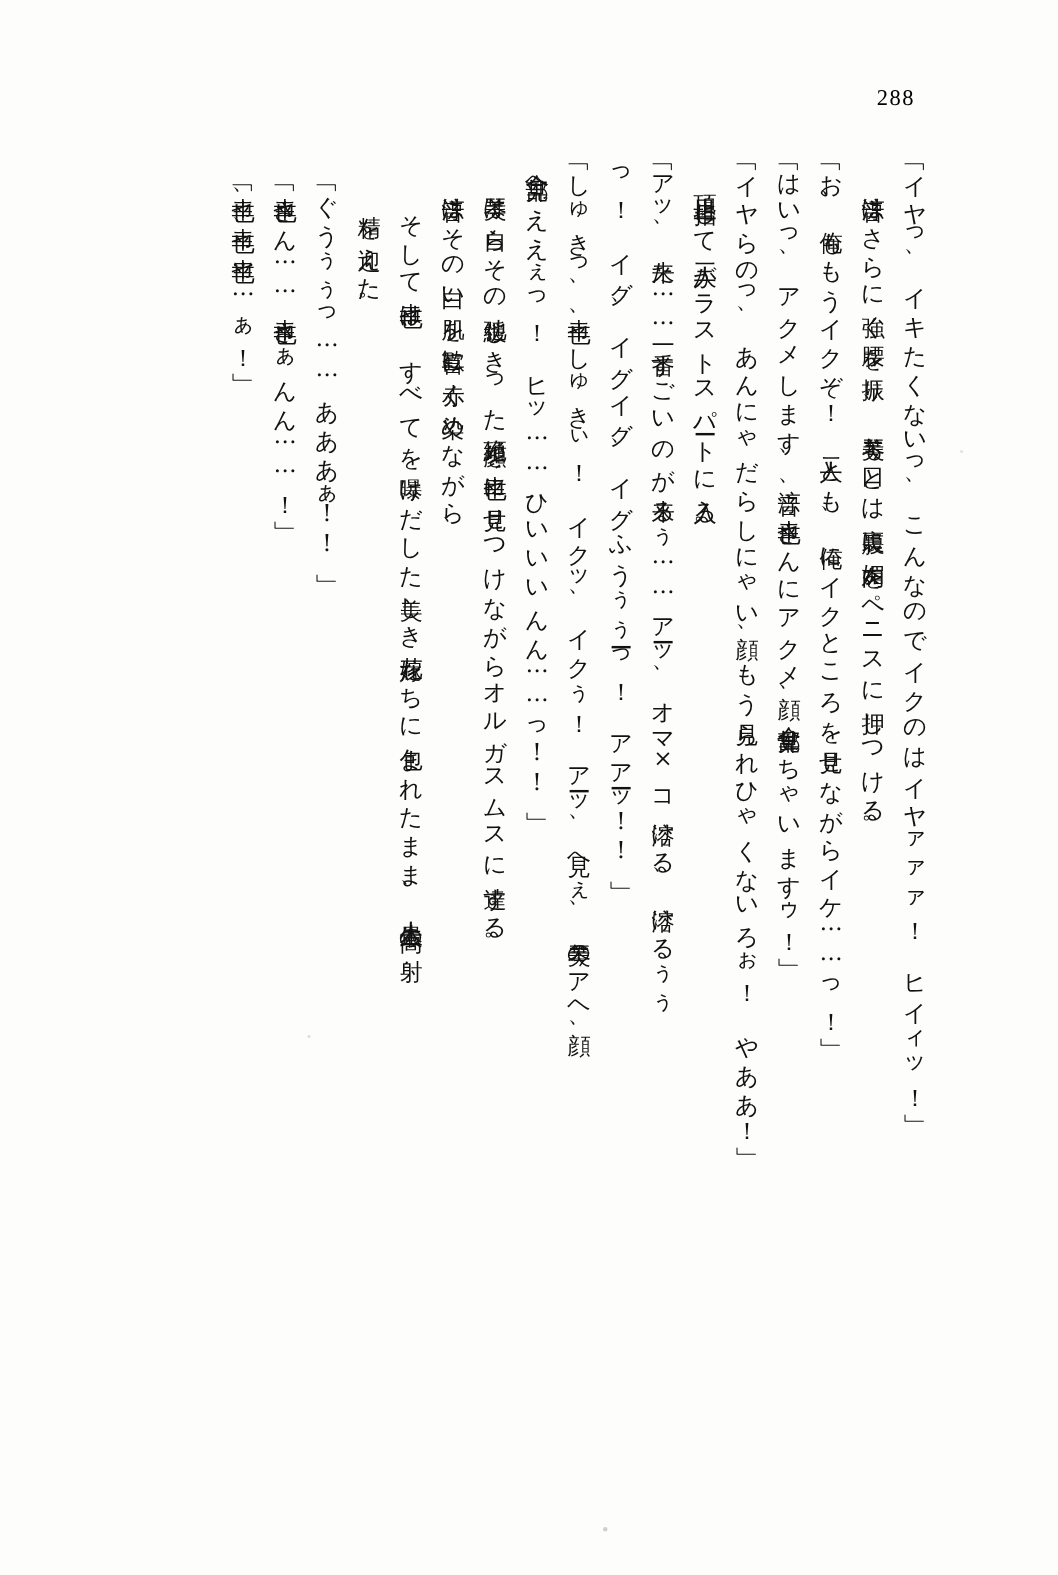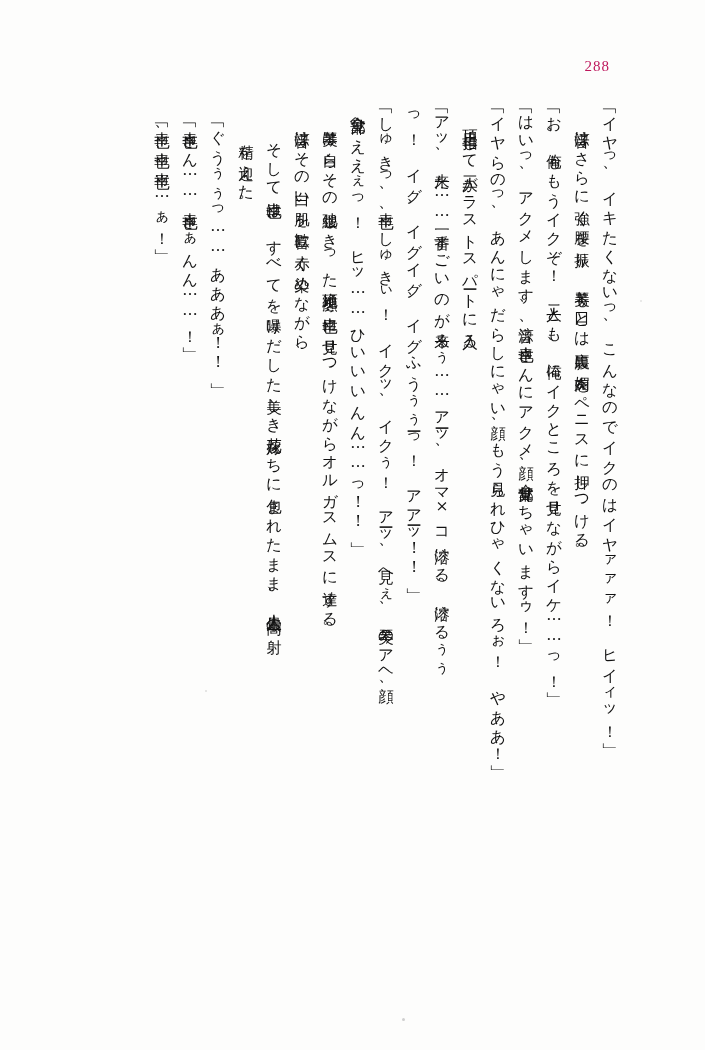--- a/index.html
+++ b/index.html
@@ -23,21 +23,21 @@
   }
 
   
   #page-number {
     position: absolute;
     top: 58px;
     right: 95px;
     font-family: "Liberation Serif", serif;
     font-size: 15px;
     letter-spacing: 1px;
-    color: #be185d;
+    color: #000000;
   }
 
   
   #text-body {
     position: absolute;
     top: 104px;
     right: 88px;
     left: 70px;
     height: 830px;
     display: flex;

